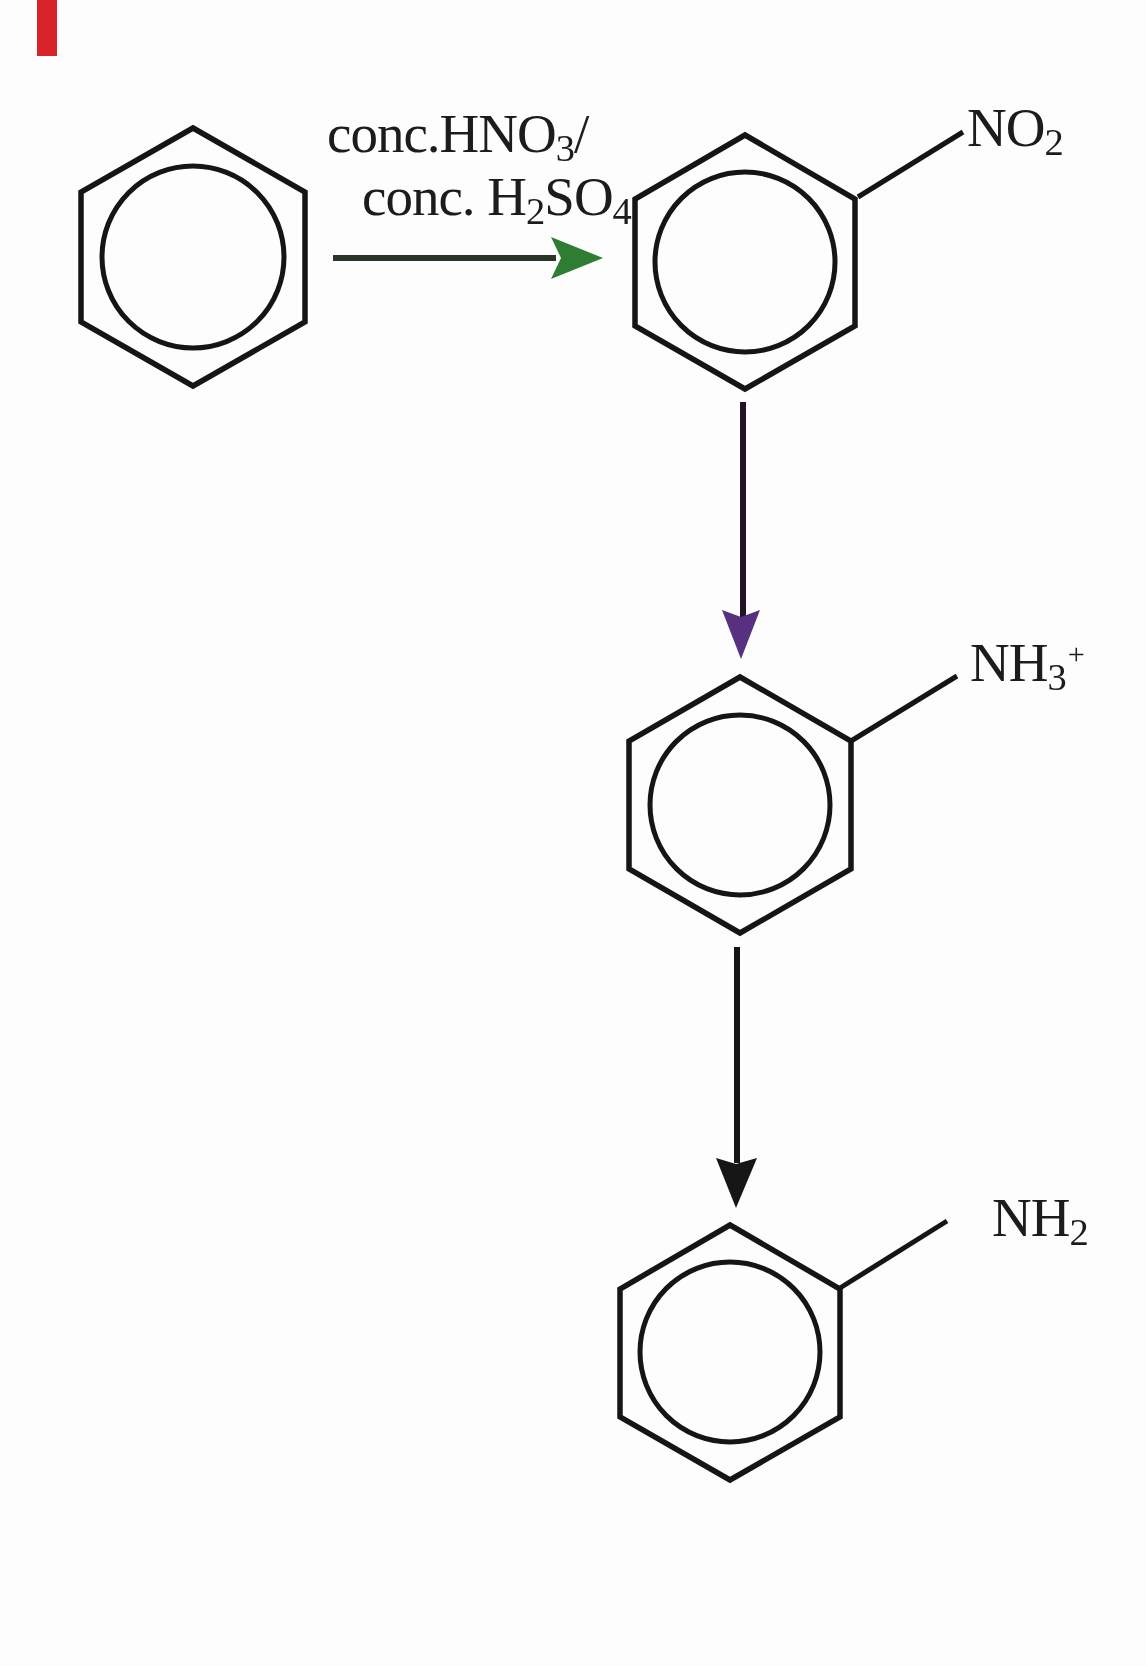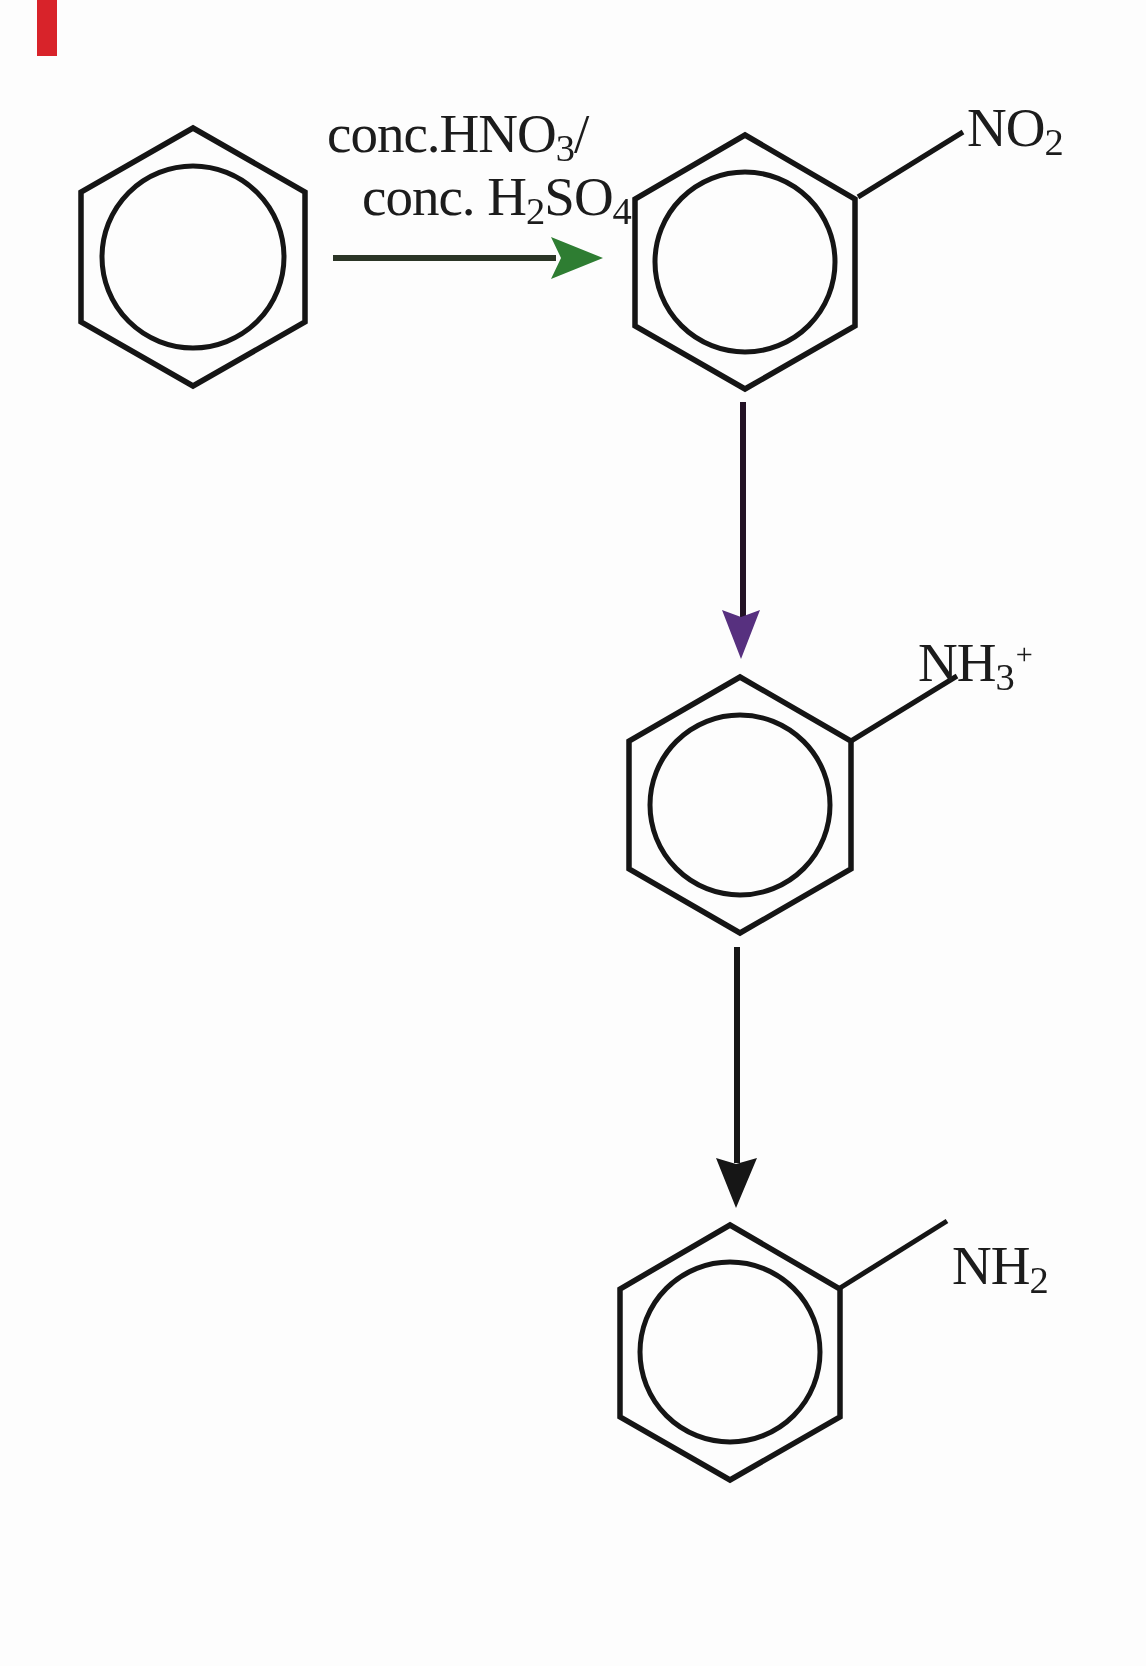--- a/index.html
+++ b/index.html
@@ -89,22 +89,22 @@
 
   <div class="label" style="left:327px; top:169px;margin-left:35px;">
     <span>conc. H</span><span class="sub">2</span><span>SO</span><span class="sub">4</span>
   </div>
 
   <div class="label" style="left:967px; top:100px;">
     <span>NO</span><span class="sub">2</span>
   </div>
 
 
-  <div class="label" style="left:918px; top:635px;">
+  <div class="label" style="left:970px; top:635px;">
     <span>NH</span><span class="sub">3</span><span class="sup">+</span>
   </div>
 
 
-  <div class="label" style="left:952px; top:1190px;margin-top:48px;">
+  <div class="label" style="left:992px; top:1190px;">
     <span>NH</span><span class="sub">2</span>
   </div>
 
 </div>
 
 </body></html>

